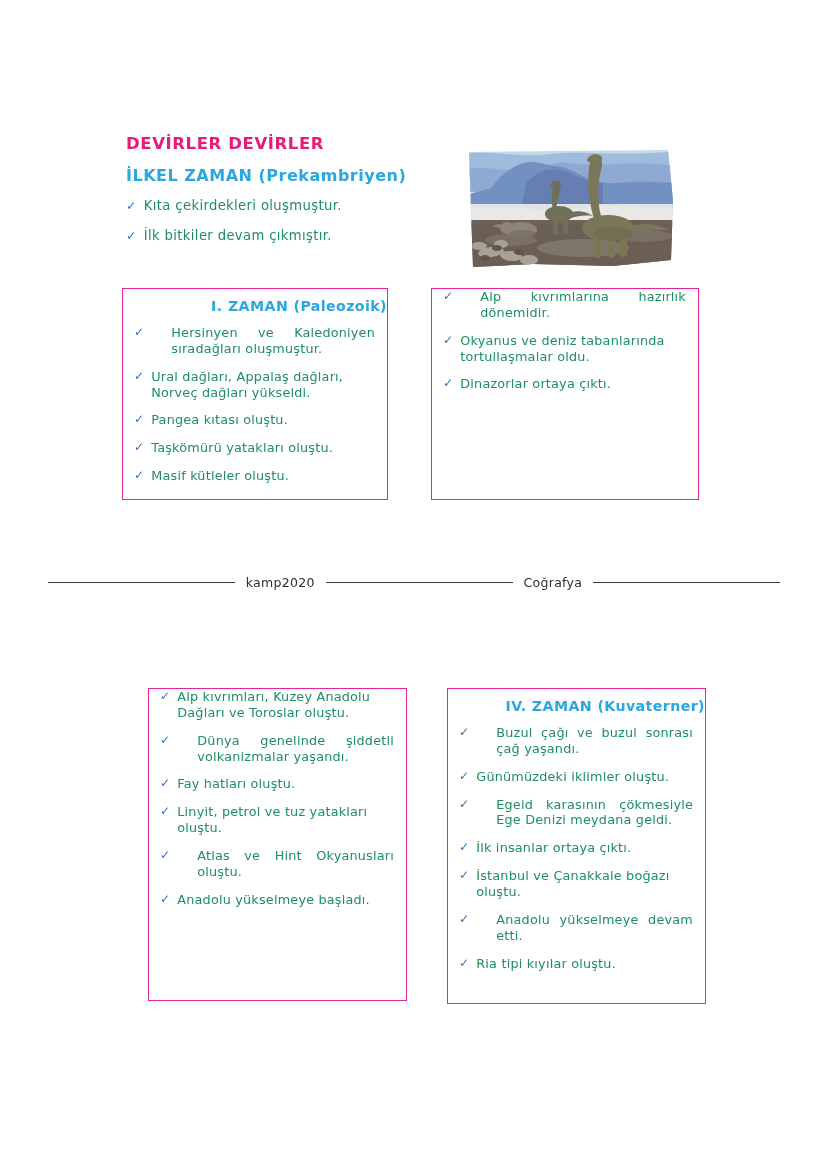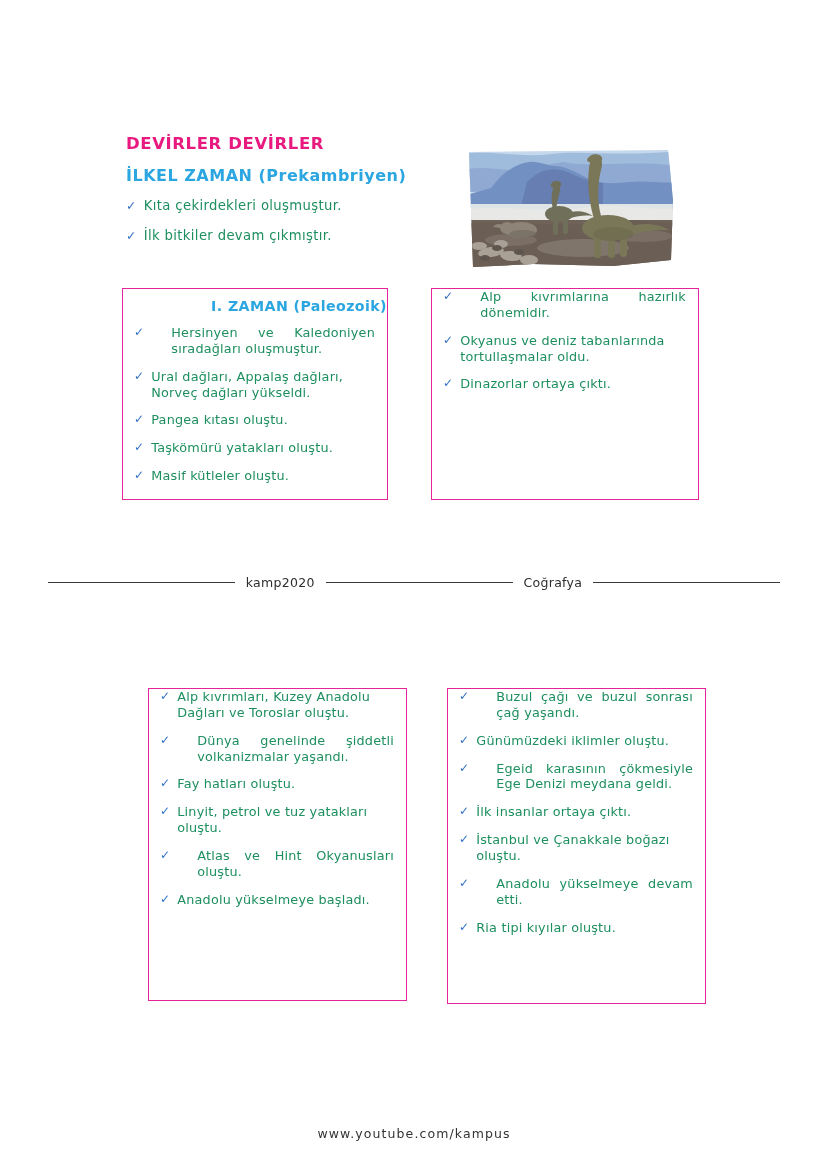--- a/index.html
+++ b/index.html
@@ -312,20 +312,21 @@
         <span class="txt">Atlas ve Hint Okyanusları oluştu.</span>
       </li>
       <li>
         <span class="tick">✓</span>
         <span class="txt">Anadolu yükselmeye başladı.</span>
       </li>
     </ul>
   </div>
 
   <div class="box" id="box-4">
+    <div class="box-title">IV. ZAMAN (Kuvaterner)</div>
     <ul class="box-list">
       <li class="justify">
         <span class="tick">✓</span>
         <span class="txt">Buzul çağı ve buzul sonrası çağ yaşandı.</span>
       </li>
       <li>
         <span class="tick">✓</span>
         <span class="txt">Günümüzdeki iklimler oluştu.</span>
       </li>
       <li class="justify">
@@ -352,15 +353,14 @@
   </div>
 
   <div class="divider">
     <div class="rule"></div>
     <div class="dlabel">kamp2020</div>
     <div class="rule"></div>
     <div class="dlabel">Coğrafya</div>
     <div class="rule"></div>
   </div>
 
-  <div class="footer">www.youtube.com/kampus</div>
 
 </div>
 
 </body></html>

